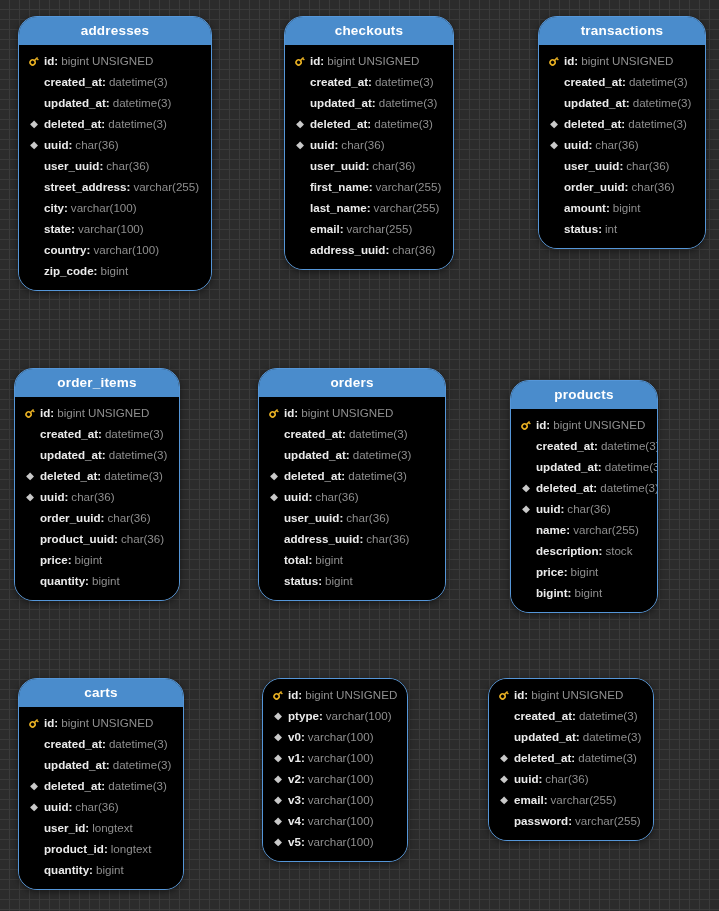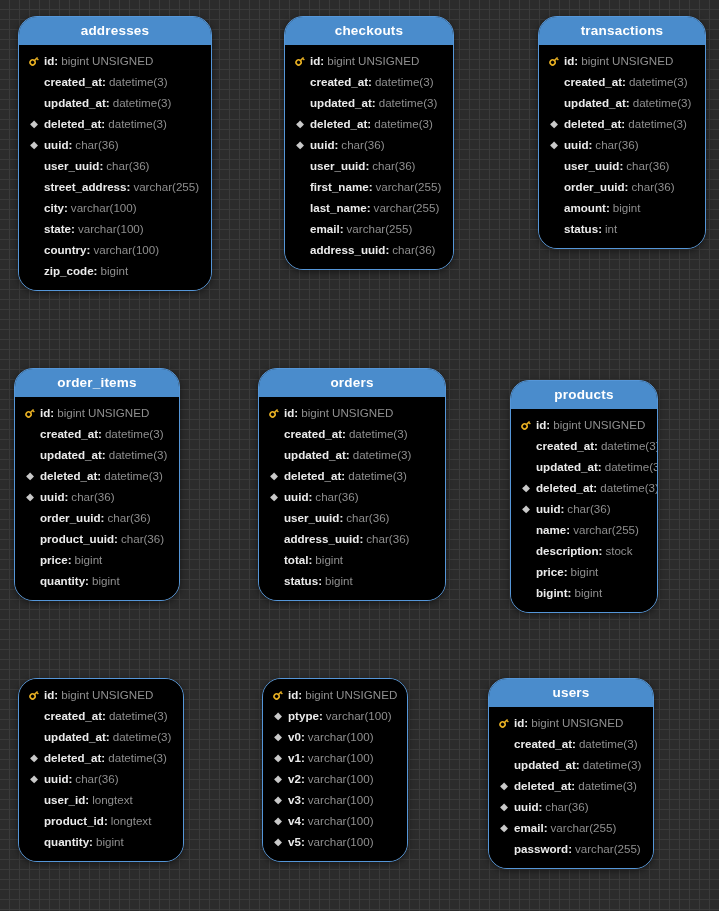--- a/index.html
+++ b/index.html
@@ -495,20 +495,21 @@
         </div>
         <div class="col-row">
           <span class="marker blank">&nbsp;</span>
           <span class="col-name">bigint</span>
           <span class="col-name">:</span>
           <span class="col-type">bigint</span>
         </div>
       </div>
     </div>
     <div class="table-card" style="left: 18px; top: 678px; width: 166px;">
+      <div class="table-header">carts</div>
       <div class="table-body">
         <div class="col-row">
           <span class="marker key">
             <svg width="12" height="12" viewBox="0 0 24 24" aria-hidden="true">
               <g transform="rotate(-45 12 12)">
                 <circle cx="8" cy="12" r="5" fill="none" stroke="#e8b023" stroke-width="3.2"></circle>
                 <rect x="12" y="10.4" width="10" height="3.2" fill="#e8b023"></rect>
                 <rect x="18.2" y="13.2" width="2.6" height="3.6" fill="#e8b023"></rect>
               </g>
             </svg>
@@ -615,21 +616,20 @@
         </div>
         <div class="col-row">
           <span class="marker">◆</span>
           <span class="col-name">v5</span>
           <span class="col-name">:</span>
           <span class="col-type">varchar(100)</span>
         </div>
       </div>
     </div>
     <div class="table-card" style="left: 488px; top: 678px; width: 166px;">
-      <div class="table-header">users</div>
       <div class="table-body">
         <div class="col-row">
           <span class="marker key">
             <svg width="12" height="12" viewBox="0 0 24 24" aria-hidden="true">
               <g transform="rotate(-45 12 12)">
                 <circle cx="8" cy="12" r="5" fill="none" stroke="#e8b023" stroke-width="3.2"></circle>
                 <rect x="12" y="10.4" width="10" height="3.2" fill="#e8b023"></rect>
                 <rect x="18.2" y="13.2" width="2.6" height="3.6" fill="#e8b023"></rect>
               </g>
             </svg>

